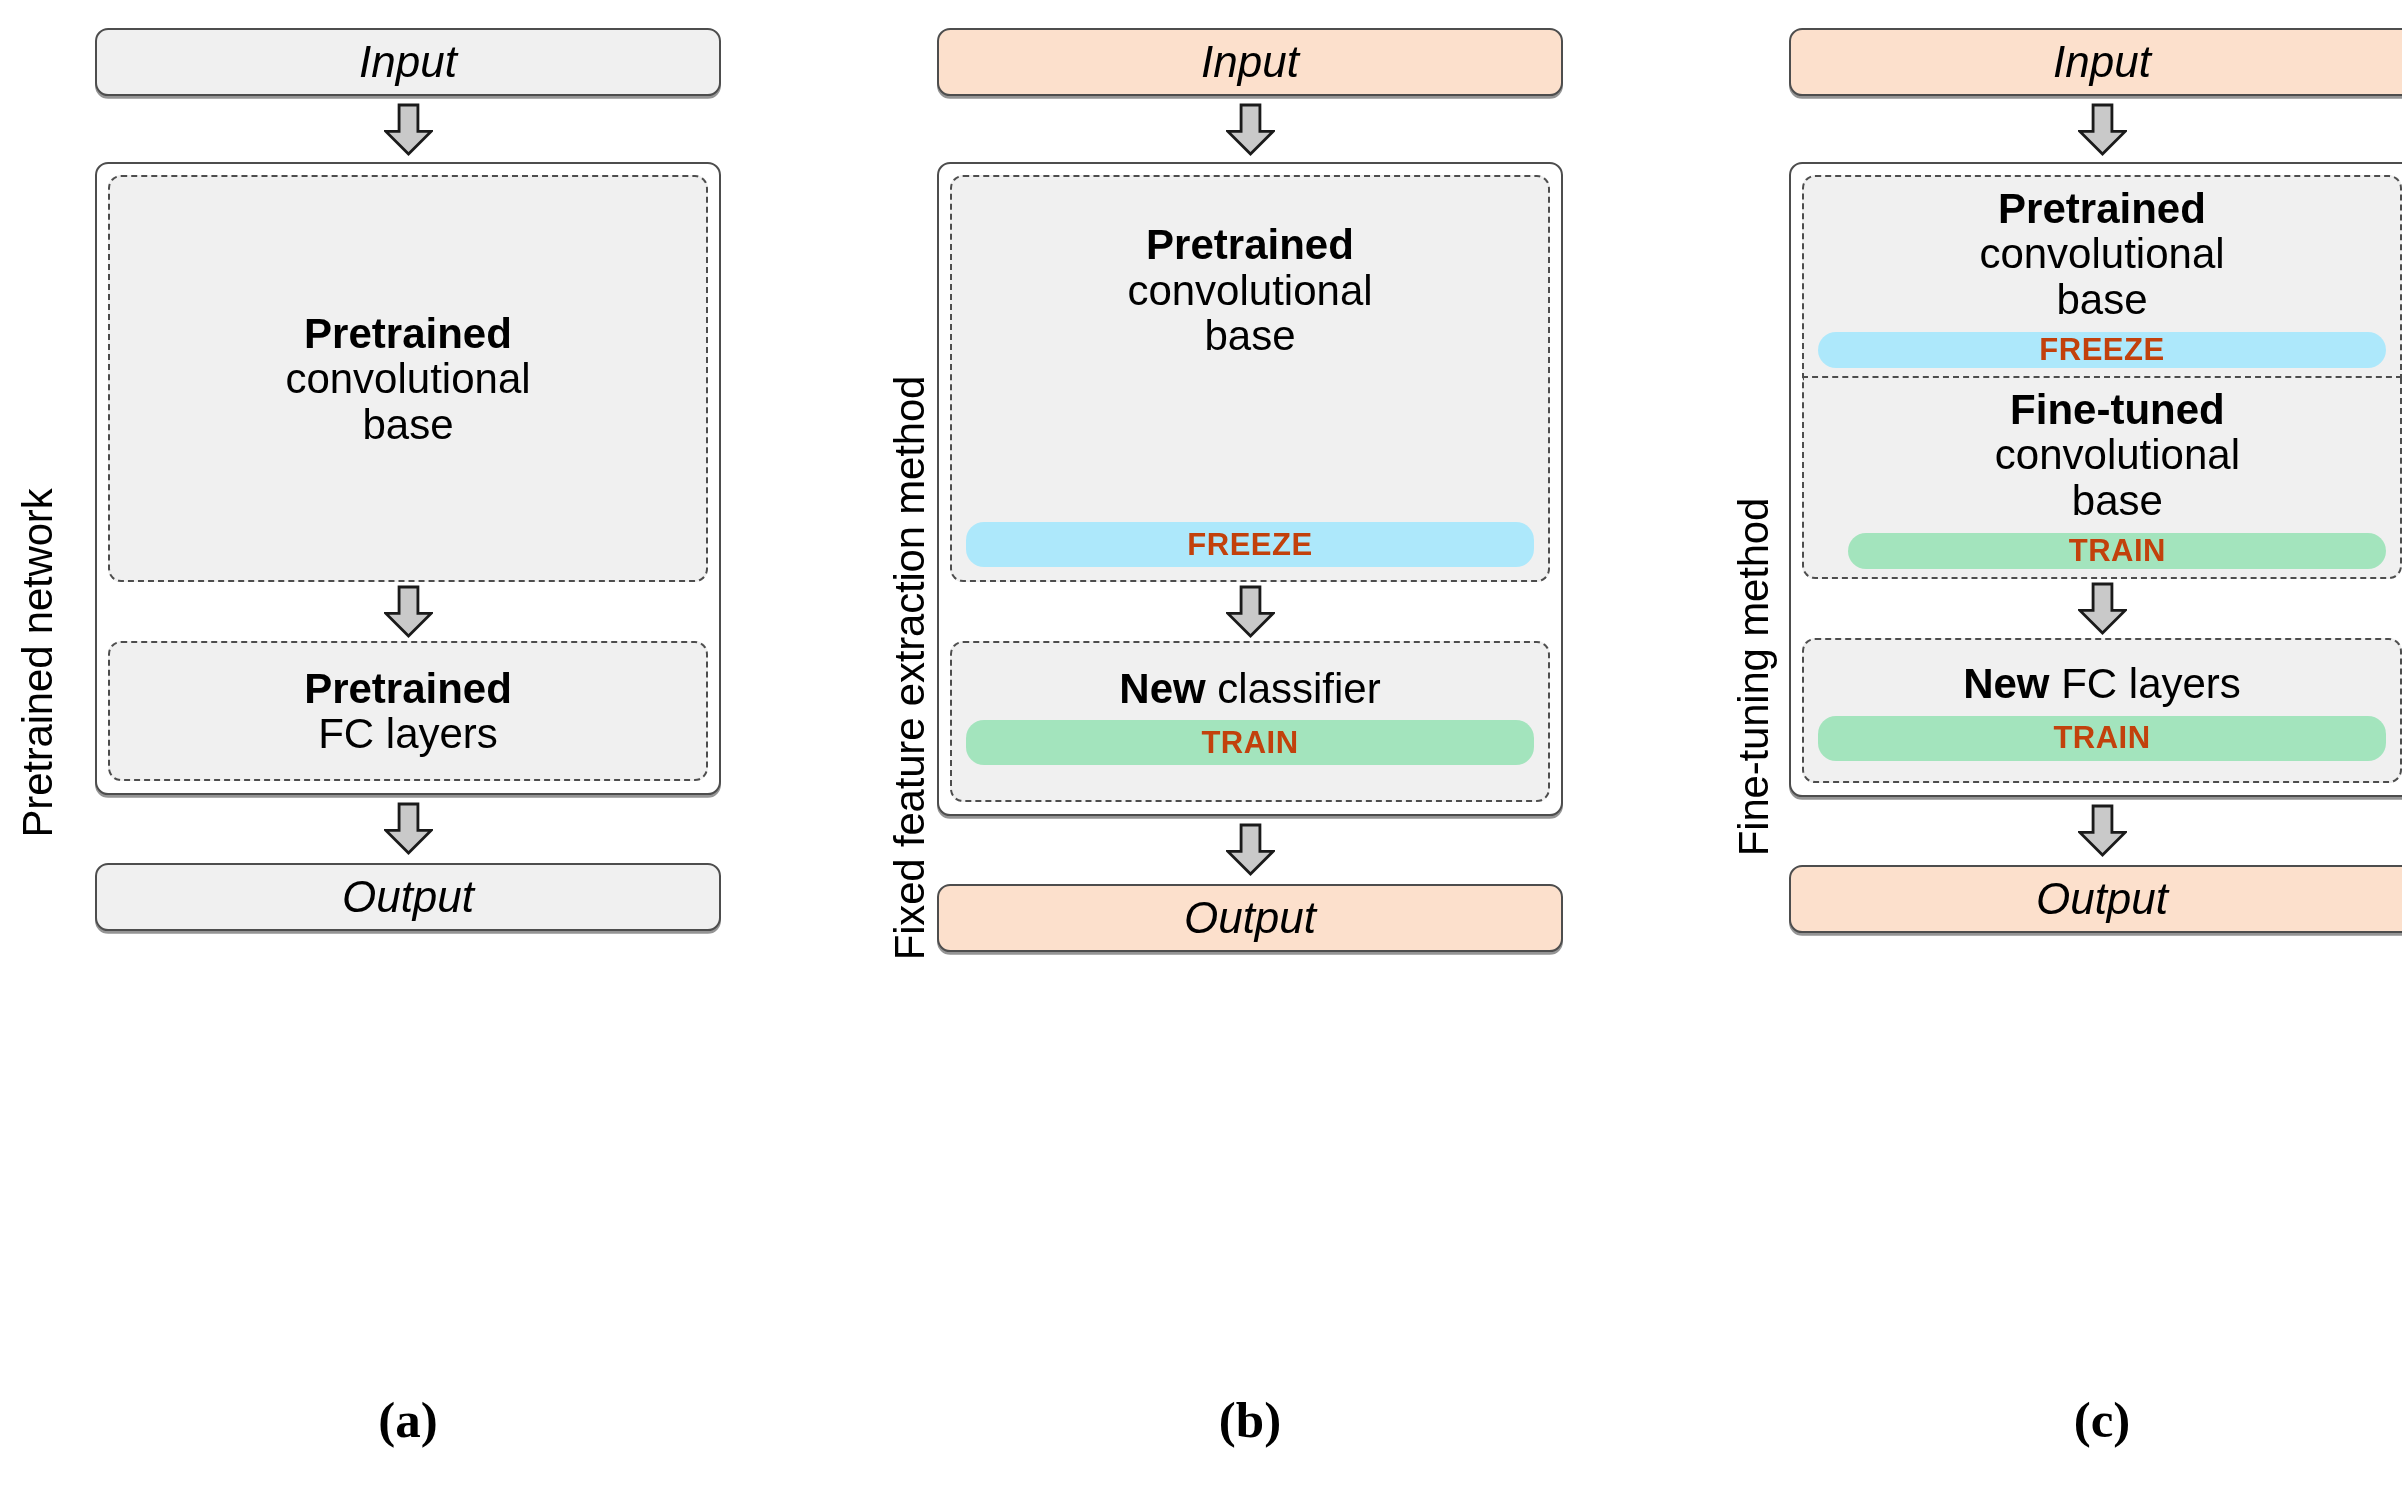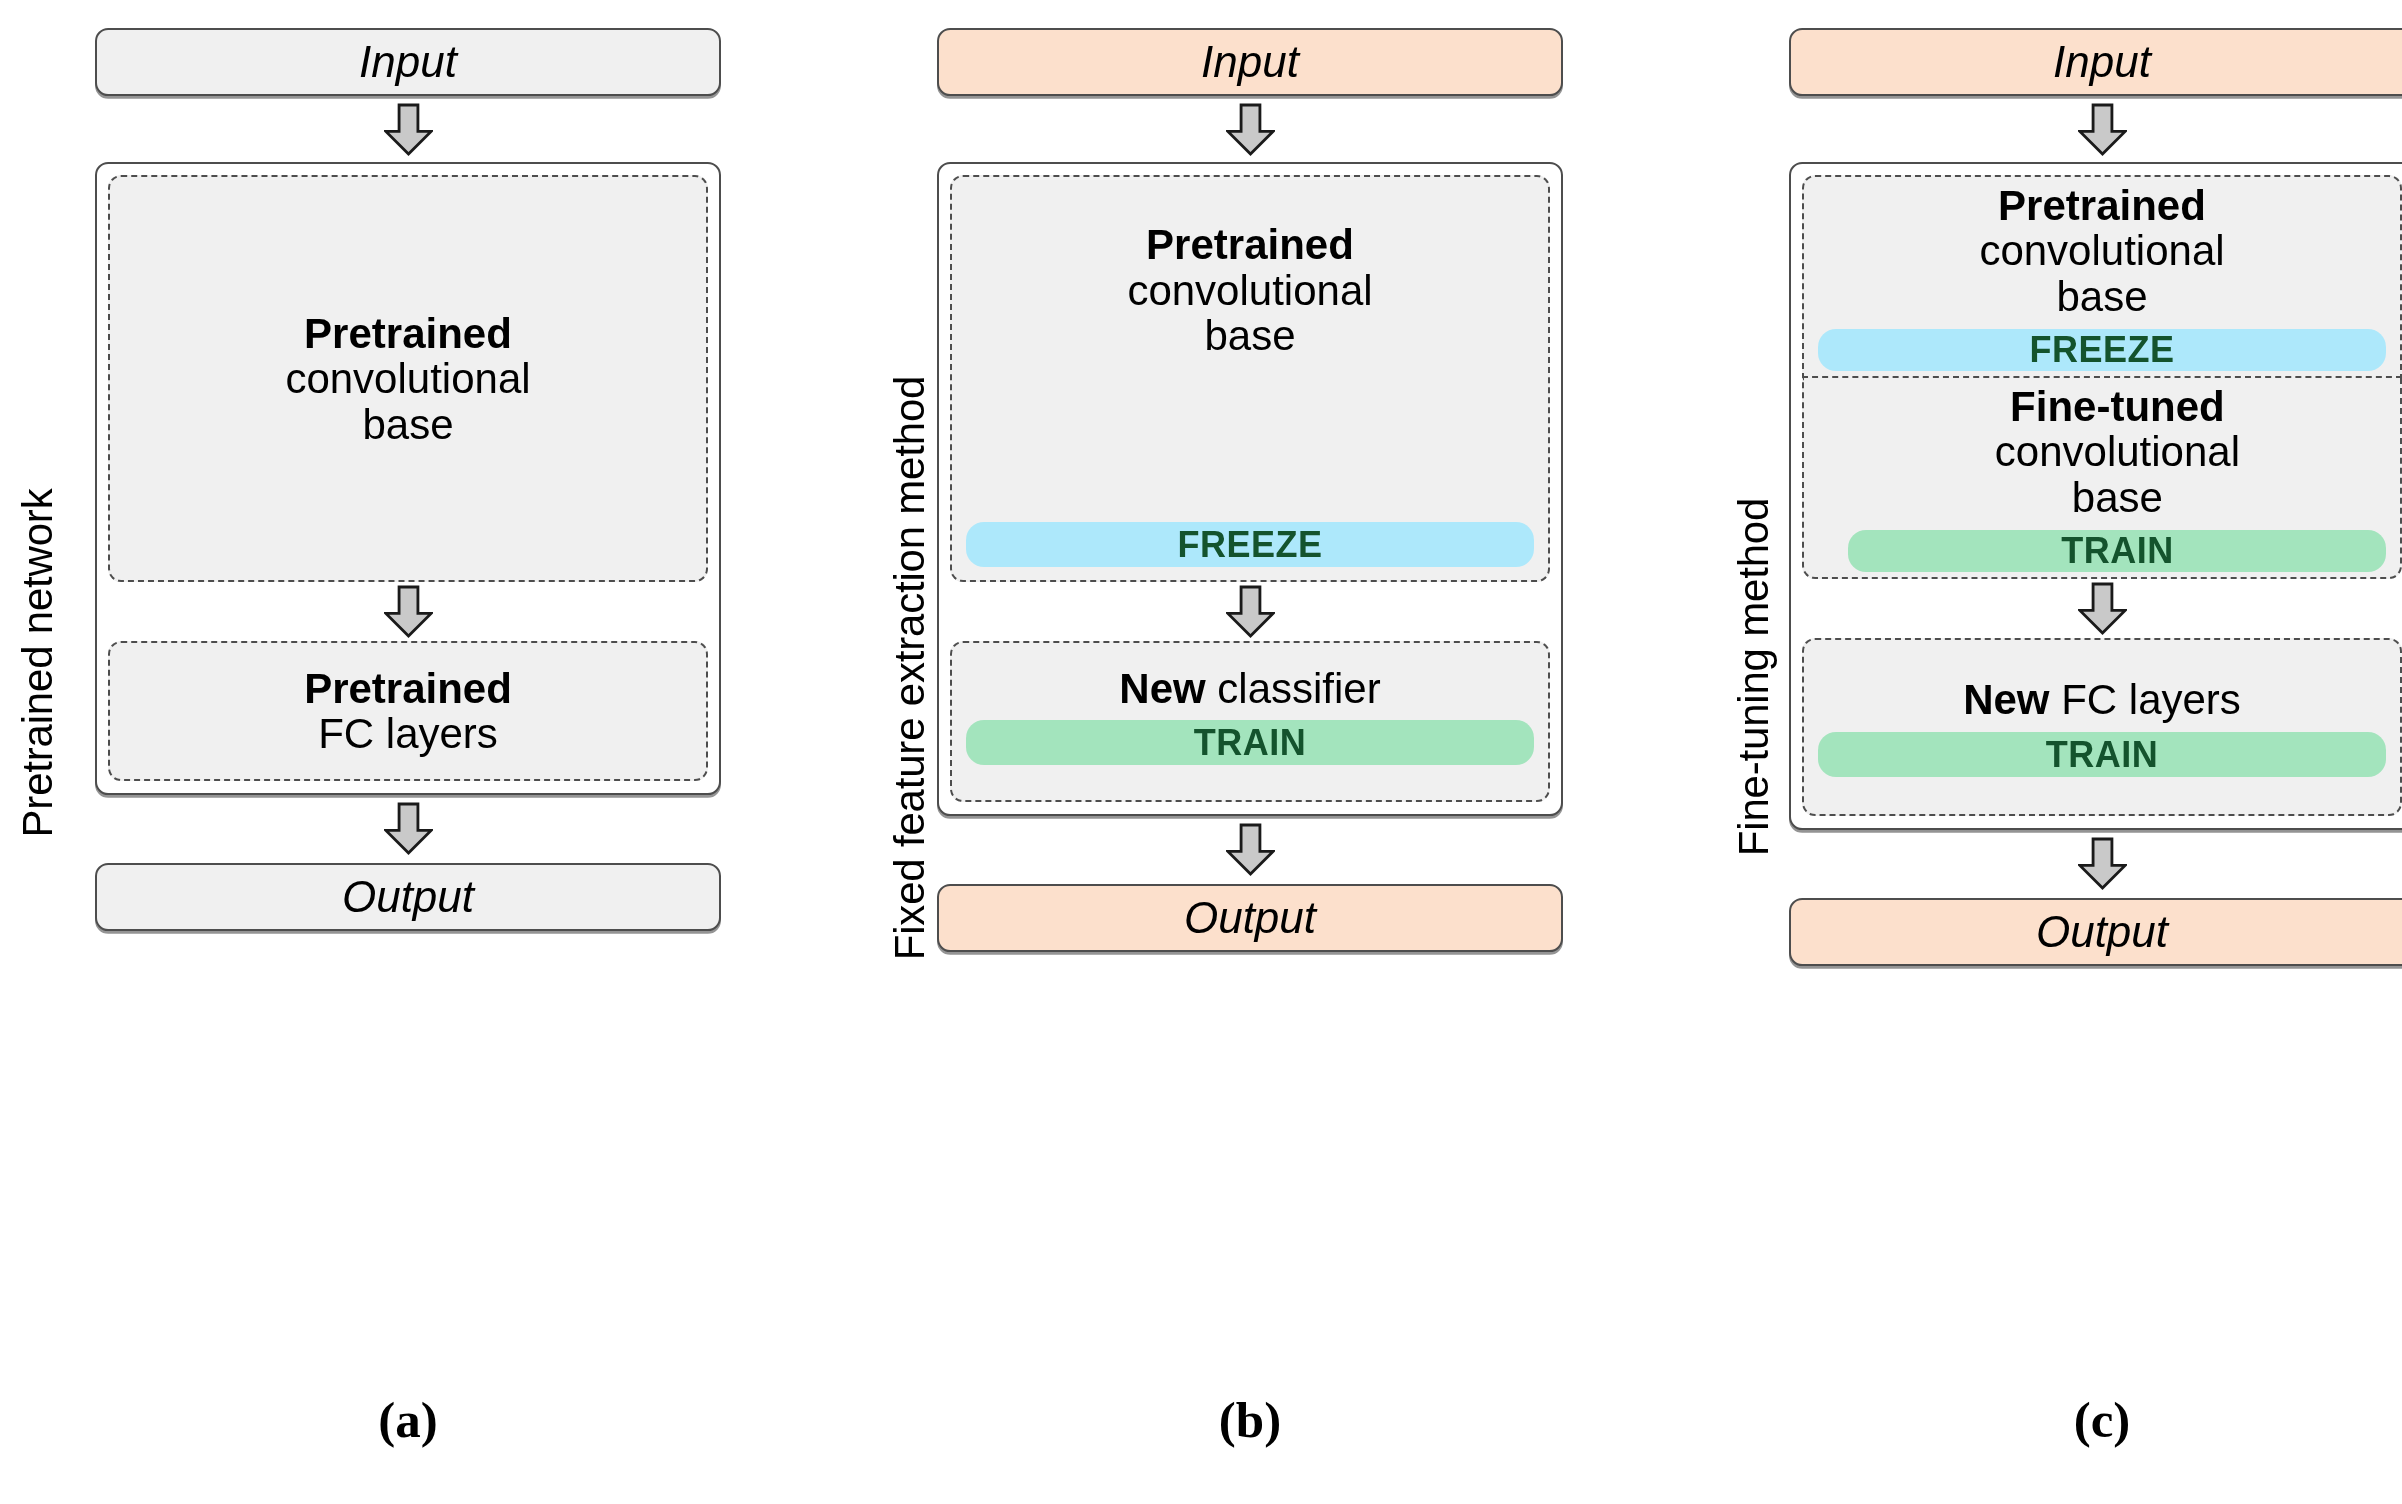--- a/index.html
+++ b/index.html
@@ -118,23 +118,23 @@
 
   
   .badge {
     margin-top: 9.5px;
     width: 100%;
     height: 45px;
     border-radius: 18px;
     display: flex;
     align-items: center;
     justify-content: center;
-    font-size: 36px;
+    font-size: 31px;
     font-weight: bold;
-    color: #14532d;
+    color: #c2410c;
     letter-spacing: 0.5px;
   }
   .badge-freeze { background: #ade8fb; }
   .badge-train  { background: #a3e4bd; }
 
   
   .arrow-wrap {
     display: flex;
     justify-content: center;
     align-items: center;
@@ -336,21 +336,21 @@
         </div>
 
         <div class="arrow-wrap" style="height:59px;">
           <span class="arrow">
             <svg width="49" height="53" viewBox="0 0 52 56">
               <polygon points="16,2 36,2 36,30 50,30 26,54 2,30 16,30" fill="#c9c9c9" stroke="#1a1a1a" stroke-width="3" stroke-linejoin="miter"></polygon>
             </svg>
           </span>
         </div>
 
-        <div class="dbox" style="height:178px; padding-top:13.2px; padding-bottom:13.2px;">
+        <div class="dbox" style="height:145px; padding-top:13.2px; padding-bottom:13.2px;">
           <div class="dbox-text">
             <b>New</b>
             <span>FC layers</span>
           </div>
           <div class="badge badge-train">
             <span>TRAIN</span>
           </div>
         </div>
       </div>
 

